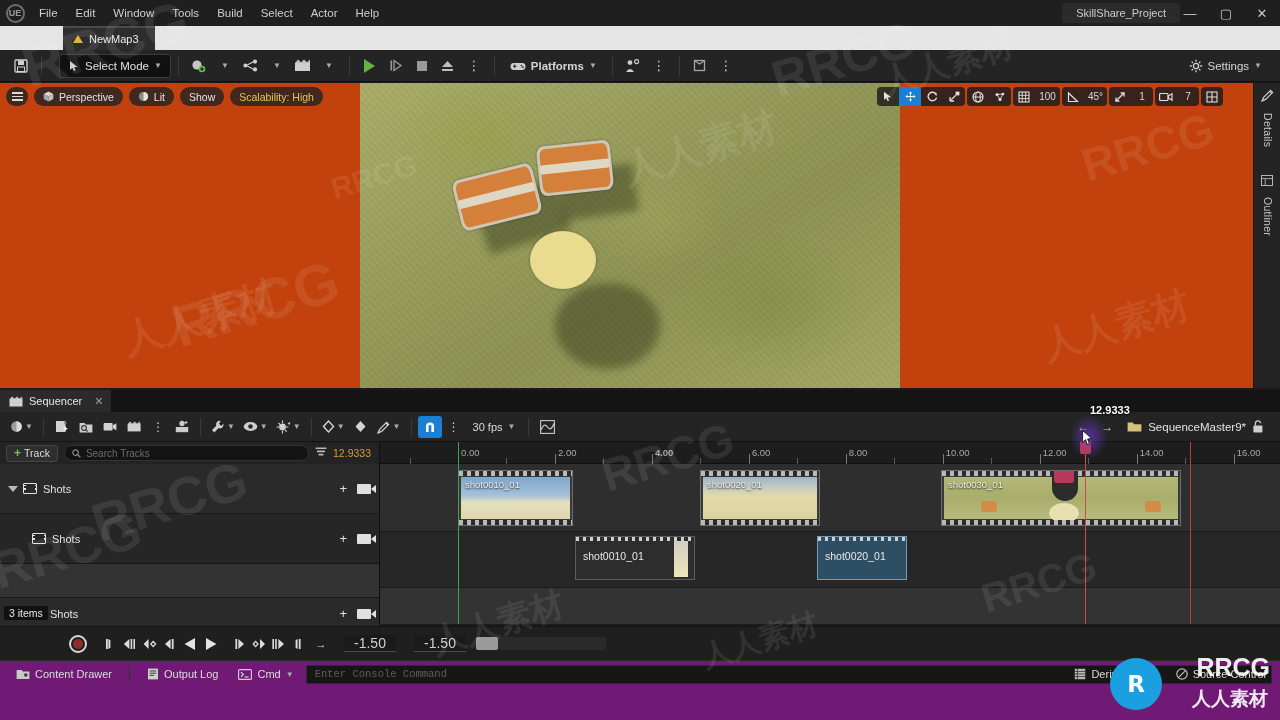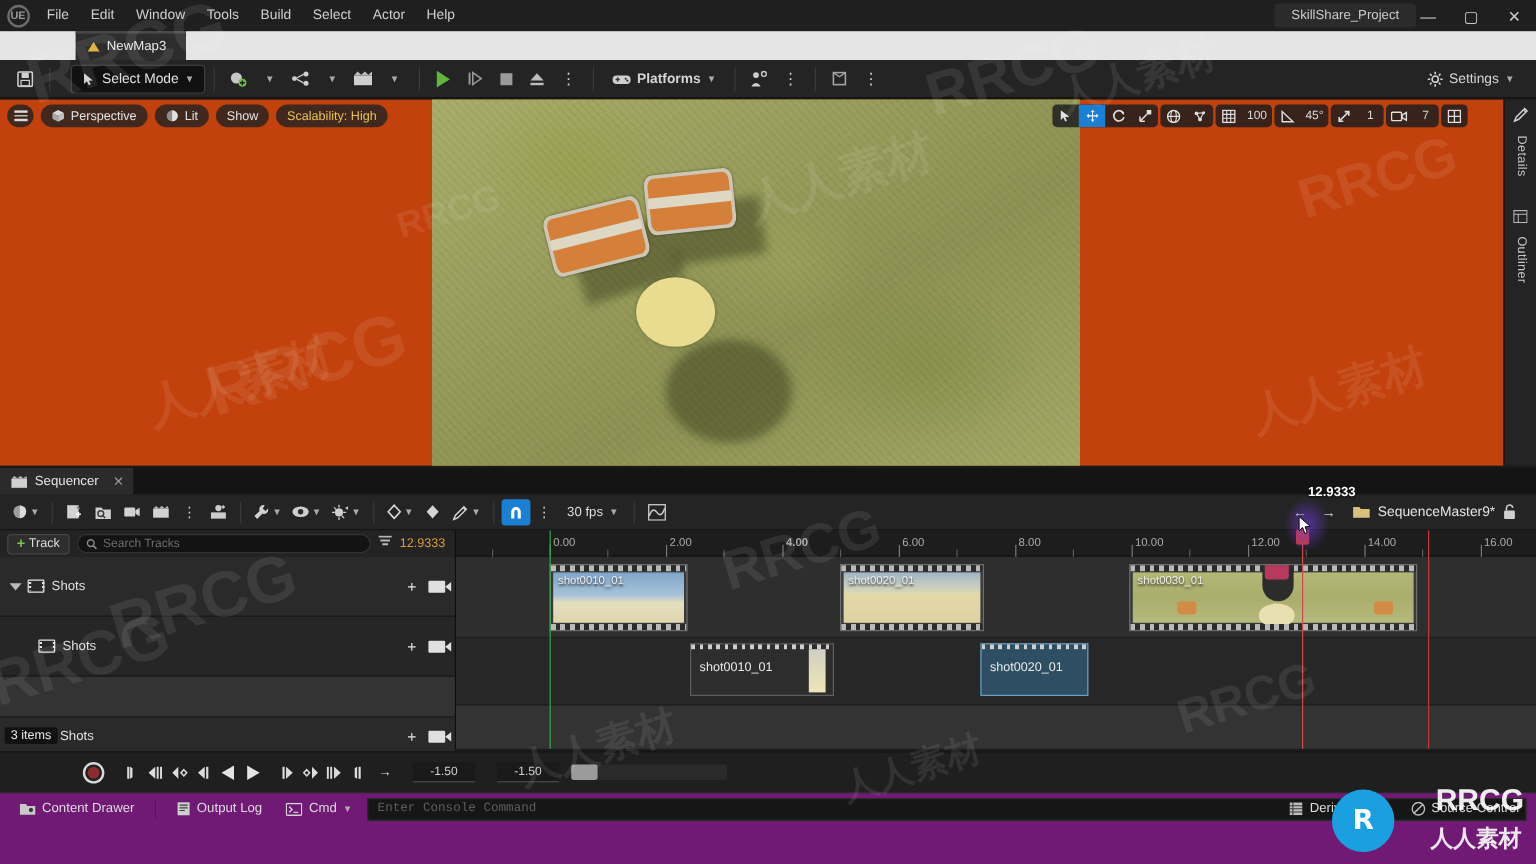--- a/index.html
+++ b/index.html
@@ -171,21 +171,21 @@
 
   
   .transport{ position:absolute; top:626px; left:0; width:1280px; height:34px; background:#1f1f1f;
     display:flex; align-items:center; border-top:1px solid #131313;}
   .tr-btn{ min-width:20px;height:22px;display:flex;align-items:center;justify-content:center;
     color:#dcdcdc; font-size:11px; }
   .recbtn{ width:18px;height:18px;border-radius:50%;border:2px solid #d9d9d9;
     display:flex;align-items:center;justify-content:center;}
   .recbtn i{ width:10px;height:10px;border-radius:50%;background:#8e2c2c;display:block;}
   .numfield{ height:17px;min-width:52px;background:#1a1a1a;border-bottom:1px solid #4b4b4b;
-    display:flex;align-items:center;justify-content:center;font-size:10px;color:#cfcfcf;}
+    display:flex;align-items:center;justify-content:center;font-size:14px;color:#cfcfcf;}
   .scrubtrack{ height:13px; background:#2a2a2a; border-radius:2px; position:relative;}
   .scrubthumb{ position:absolute; left:0; top:0; height:13px; width:22px; background:#9b9b9b;border-radius:2px;}
 
   
   .statusbar{ position:absolute; top:660px; left:0; width:1280px; height:60px; background:#701a75;
     border-top:1px solid #2a2a2a; }
   .sb-row{ height:26px; display:flex; align-items:center; padding:0 8px; gap:4px; }
   .sb-btn{ height:19px;display:flex;align-items:center;gap:5px;padding:0 8px;border-radius:3px;
     font-size:11px;color:#dcdcdc;}
   .sb-sep{ width:1px;height:16px;background:#323232;margin:0 5px;}

